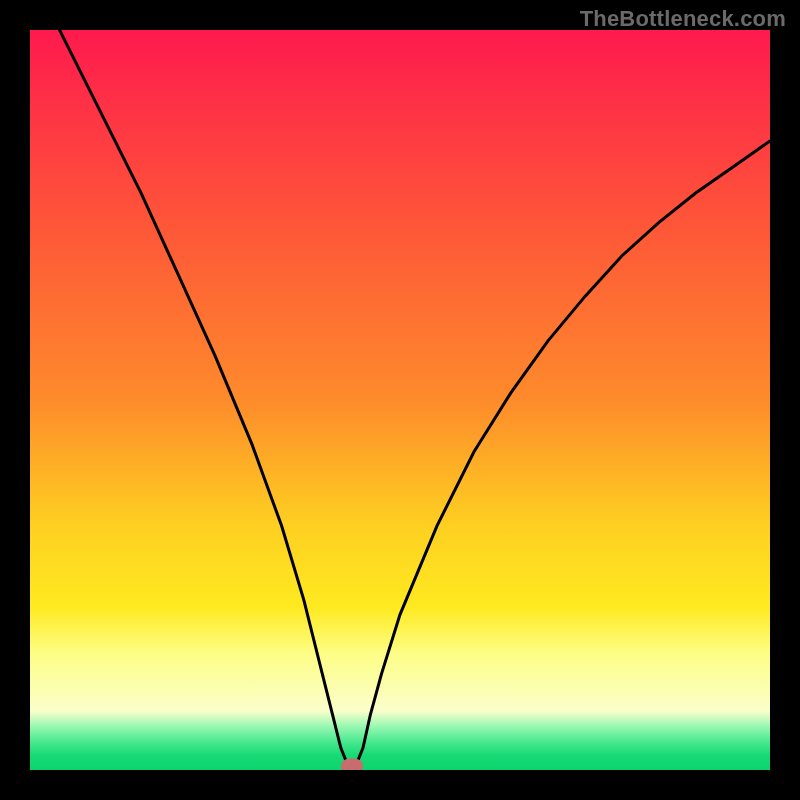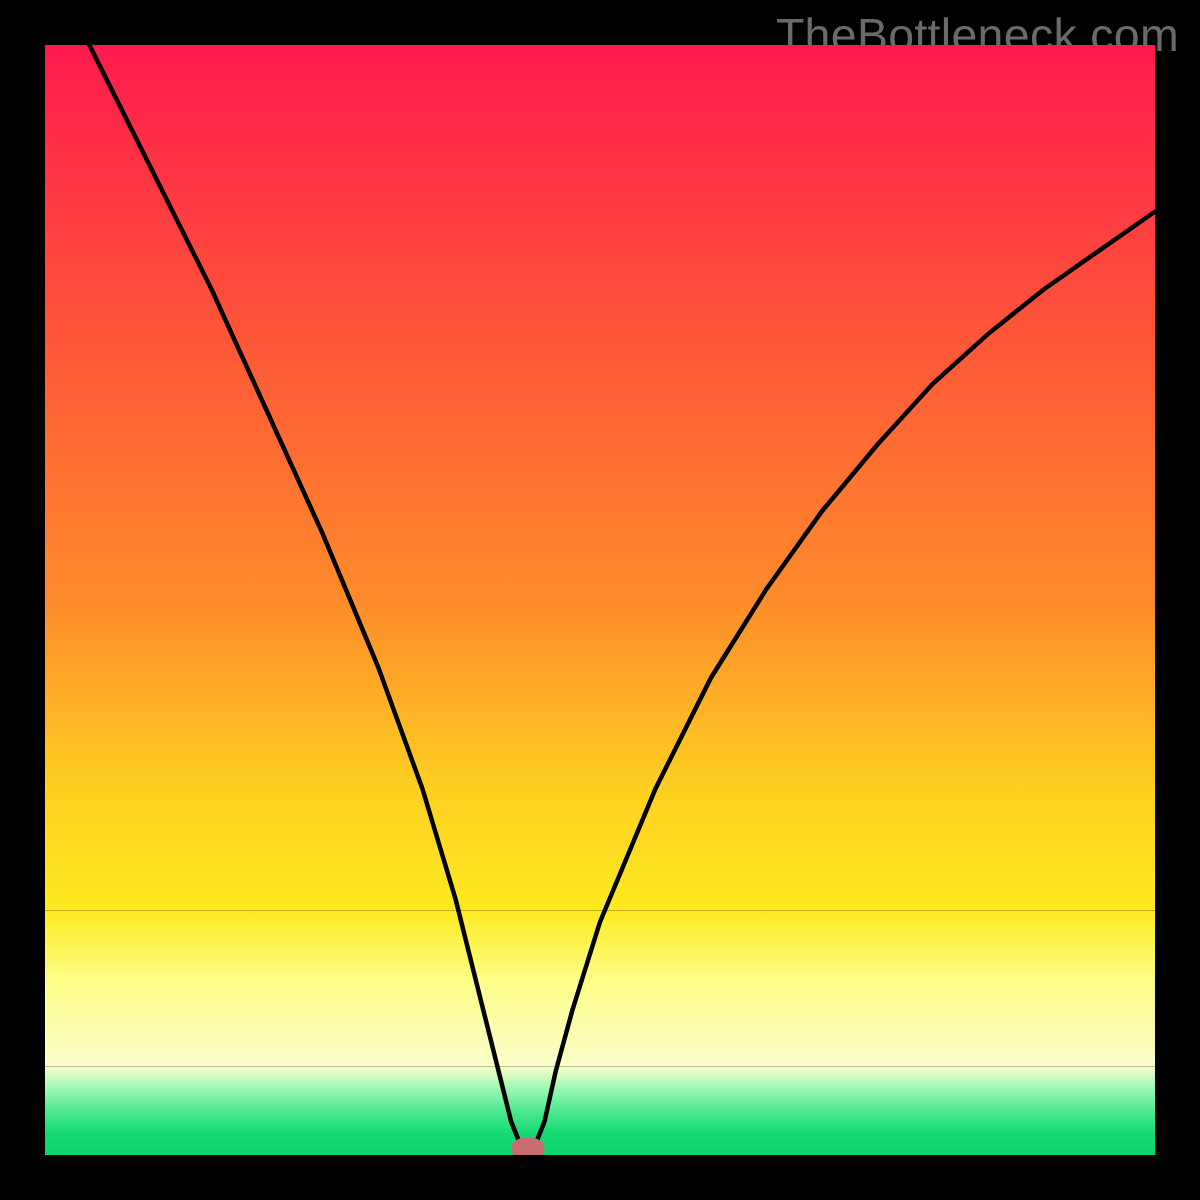--- a/index.html
+++ b/index.html
@@ -8,23 +8,24 @@
     position: relative;
     width: 800px;
     height: 800px;
     background: #000;
   }
   .watermark {
     position: absolute;
     top: 6px;
     right: 14px;
     font-family: Arial, Helvetica, sans-serif;
-    font-size: 31px;
+    font-size: 22px;
     color: #6a6a6a;
     letter-spacing: 0.2px;
+    font-weight: bold;
   }
   .plot {
     position: absolute;
     left: 30px;
     top: 30px;
     width: 740px;
     height: 740px;
     overflow: hidden;
   }
   .gradient-bg {

